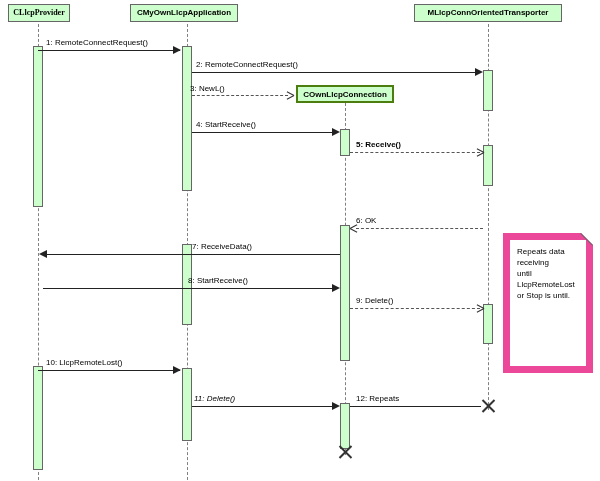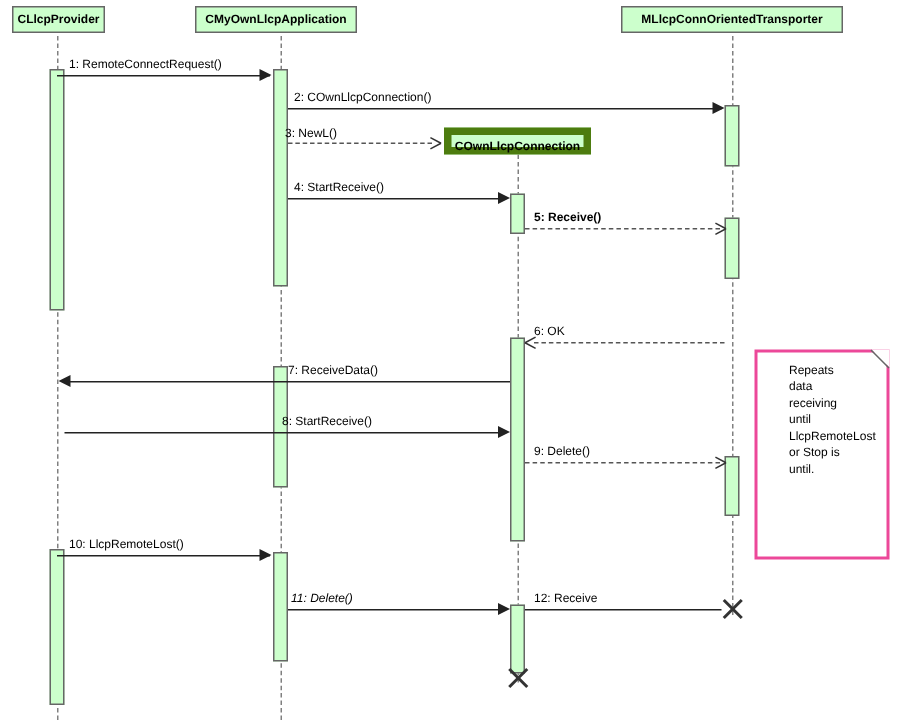--- a/index.html
+++ b/index.html
@@ -94,37 +94,37 @@
     position: absolute;
     font-size: 8px;
     color: #000000;
     white-space: nowrap;
   }
   
   .created-object {
     position: absolute;
     box-sizing: border-box;
     background: #ccffcc;
-    border: 5px solid #4d7c0f;
+    border: 2px solid #4d7c0f;
     font-size: 8px;
     font-weight: bold;
     text-align: center;
     line-height: 16px;
     height: 18px;
     white-space: nowrap;
   }
   
   .note {
     position: absolute;
     box-sizing: border-box;
     background: #ffffff;
-    border: 2px solid #ec4899;
+    border: 7px solid #ec4899;
     font-size: 8px;
     color: #000000;
-    padding: 6px 21px;
+    padding: 6px 7px;
     line-height: 11px;
   }
   .note-fold {
     position: absolute;
     width: 0;
     height: 0;
     border-left: 12px solid transparent;
     border-top: 12px solid #ffffff;
   }
   .note-fold-line {
@@ -155,21 +155,21 @@
 </head>
 <body>
 
 <div id="canvas">
 
   <div class="lifeline" style="left:38px;  top:24px; height:456px;"></div>
   <div class="lifeline" style="left:187px; top:24px; height:456px;"></div>
   <div class="lifeline" style="left:488px; top:24px; height:386px;"></div>
   <div class="lifeline" style="left:345px; top:103px; height:352px;"></div>
 
-  <div class="participant" style="left:8px; top:4px; width:62px;">
+  <div class="participant" style="left:8px; top:4px; width:62px;font-family:Liberation Serif, serif;">
     <span>CLlcpProvider</span>
   </div>
   <div class="participant" style="left:130px; top:4px; width:108px;">
     <span>CMyOwnLlcpApplication</span>
   </div>
   <div class="participant" style="left:414px; top:4px; width:148px;">
     <span>MLlcpConnOrientedTransporter</span>
   </div>
 
   <div class="created-object" style="left:296px; top:85px; width:98px;">
@@ -190,21 +190,21 @@
   <div class="activation" style="left:483px; top:70px;  height:41px;"></div>
   <div class="activation" style="left:483px; top:145px; height:41px;"></div>
   <div class="activation" style="left:483px; top:304px; height:40px;"></div>
 
   <div class="msg-line" style="left:38px; top:50px; width:142px;"></div>
   <div class="arrowhead right" style="left:173px; top:46px;"></div>
   <div class="msg-label" style="left:46px; top:38px;">1: RemoteConnectRequest()</div>
 
   <div class="msg-line" style="left:192px; top:72px; width:289px;"></div>
   <div class="arrowhead right" style="left:475px; top:68px;"></div>
-  <div class="msg-label" style="left:196px; top:60px;">2: COwnLlcpConnection()</div>
+  <div class="msg-label" style="left:196px; top:60px;">2: RemoteConnectRequest()</div>
 
   <div class="msg-line dashed" style="left:192px; top:95px; width:96px;"></div>
   <div class="arrowhead open-right" style="left:286px; top:91px;"></div>
   <div class="msg-label" style="left:190px; top:84px;">3: NewL()</div>
 
   <div class="msg-line" style="left:192px; top:132px; width:141px;"></div>
   <div class="arrowhead right" style="left:332px; top:128px;"></div>
   <div class="msg-label" style="left:196px; top:120px;">4: StartReceive()</div>
 
   <div class="msg-line dashed" style="left:350px; top:152px; width:130px;"></div>
@@ -229,21 +229,21 @@
 
   <div class="msg-line" style="left:38px; top:370px; width:142px;"></div>
   <div class="arrowhead right" style="left:173px; top:366px;"></div>
   <div class="msg-label" style="left:46px; top:358px;">10: LlcpRemoteLost()</div>
 
   <div class="msg-line" style="left:192px; top:406px; width:141px;"></div>
   <div class="arrowhead right" style="left:332px; top:402px;"></div>
   <div class="msg-label" style="left:194px; top:394px;font-style:italic;">11: Delete()</div>
 
   <div class="msg-line" style="left:350px; top:406px; width:131px;"></div>
-  <div class="msg-label" style="left:356px; top:394px;">12: Receive</div>
+  <div class="msg-label" style="left:356px; top:394px;">12: Repeats</div>
 
   <div class="destroy-x" style="left:480px; top:398px;">
     <span></span>
       <span></span>
   </div>
   <div class="destroy-x" style="left:337px; top:444px;">
     <span></span>
       <span></span>
   </div>
 

